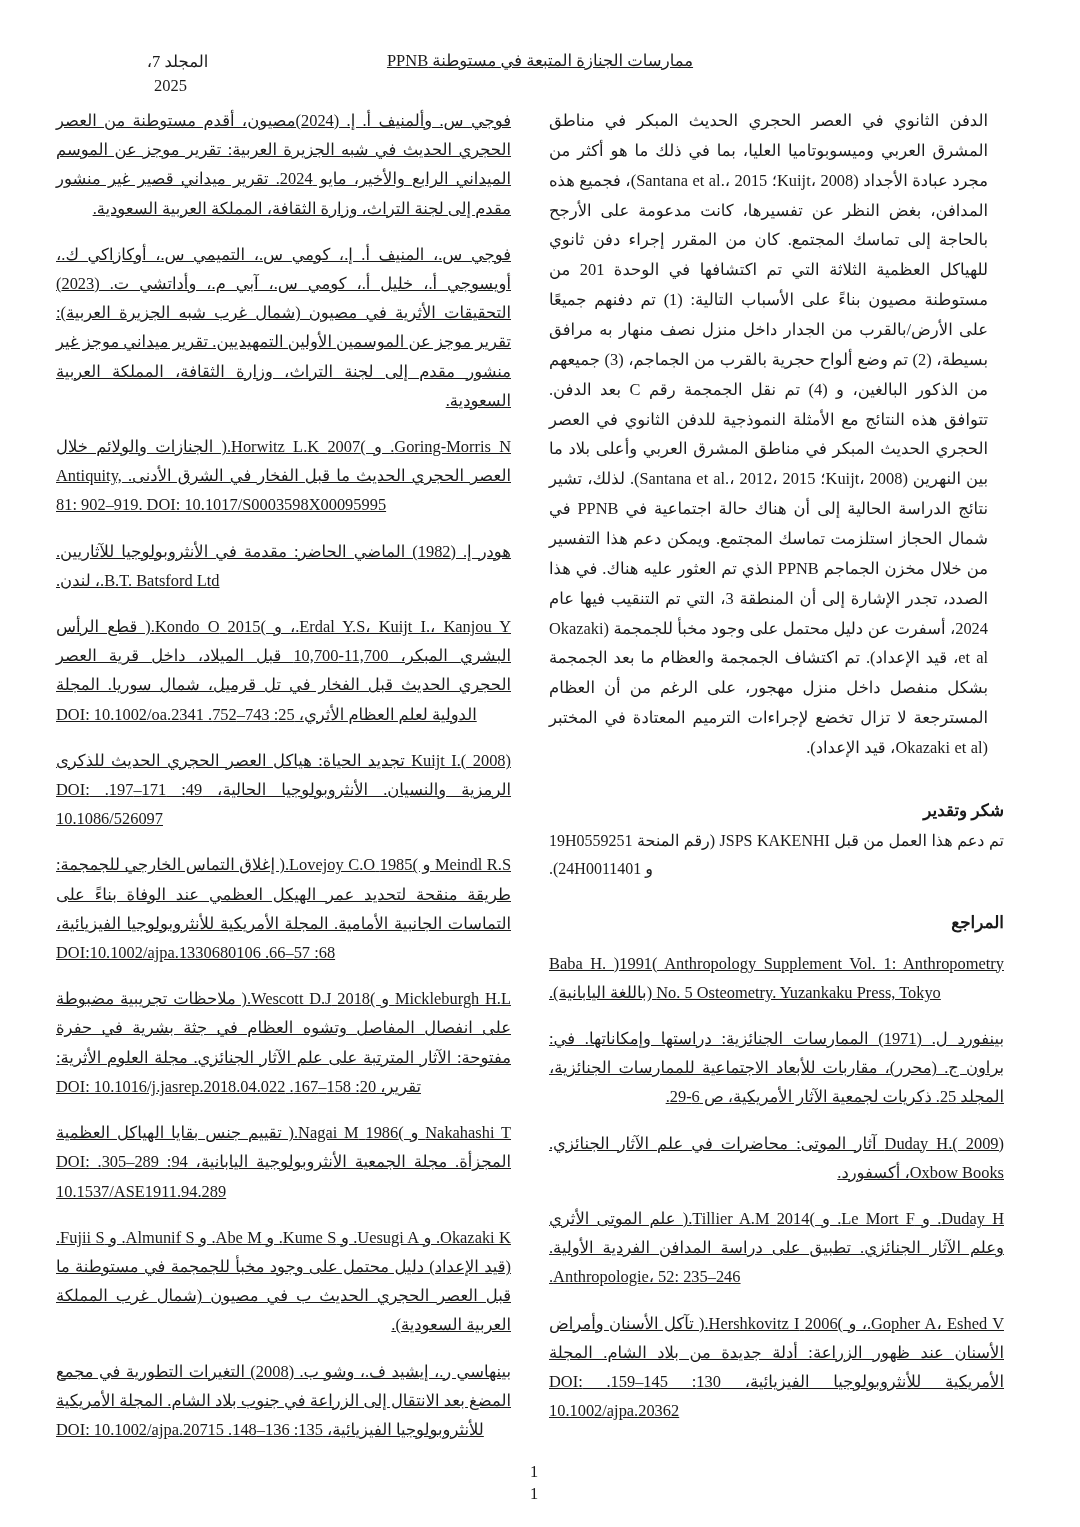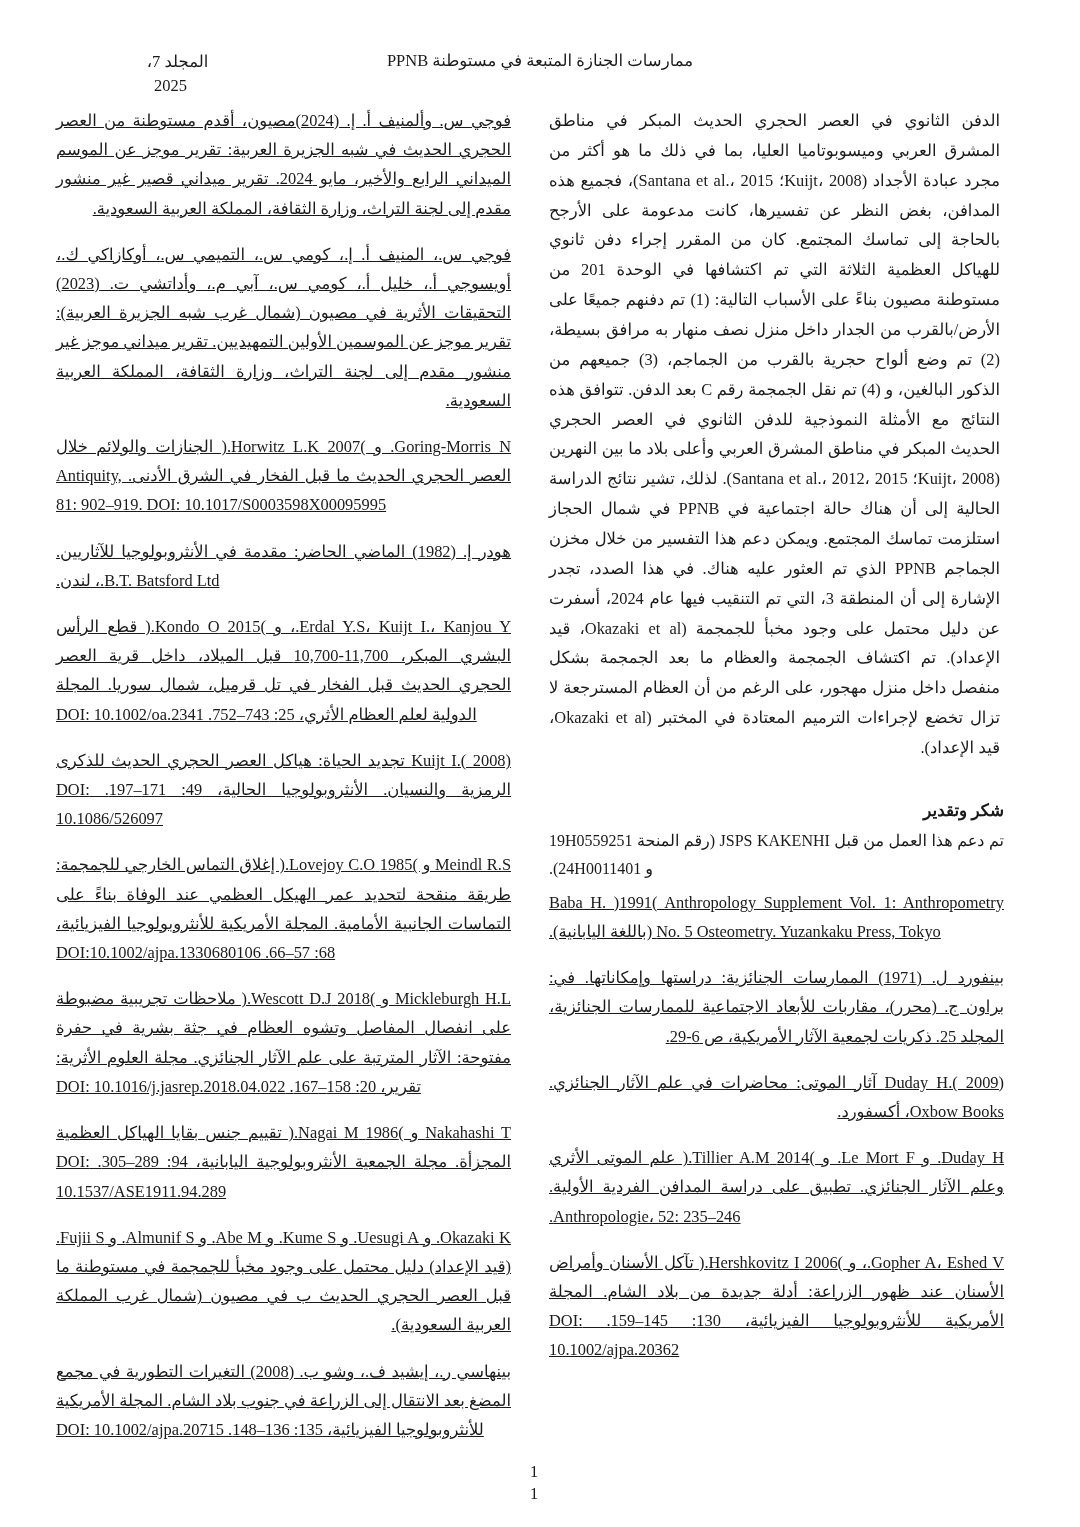--- a/index.html
+++ b/index.html
@@ -28,20 +28,21 @@
   }
   .rh-title {
     position: absolute;
     top: 6px;
     left: 0;
     right: 0;
     text-align: center;
     font-size: 16.5px;
     line-height: 1.35;
     direction: rtl;
+    text-decoration: underline;
   }
   .rh-volume {
     position: absolute;
     top: 6px;
     right: 820px;
     width: 165px;
     text-align: center;
     font-size: 16.5px;
     line-height: 1.45;
     direction: rtl;
@@ -63,21 +64,21 @@
     gap: 38px;
     direction: rtl;
   }
   .col {
     width: 455px;
     flex: 0 0 455px;
     direction: rtl;
   }
 
   p.body {
-    margin: 0 4px 13px 0;
+    margin: 0 16px 13px 0;
     font-size: 16.4px;
     line-height: 1.82;
     text-align: justify;
     text-align-last: right;
     direction: rtl;
     word-spacing: 0.02em;
   }
   p.ref {
     margin: 0 0 17px 0;
     font-size: 16.4px;
@@ -145,20 +146,21 @@
 
     <div class="col">
 
       <p class="body">الدفن الثانوي في العصر الحجري الحديث المبكر في مناطق المشرق العربي وميسوبوتاميا العليا، بما في ذلك ما هو أكثر من مجرد عبادة الأجداد (Kuijt، 2008؛ Santana et al.، 2015)، فجميع هذه المدافن، بغض النظر عن تفسيرها، كانت مدعومة على الأرجح بالحاجة إلى تماسك المجتمع. كان من المقرر إجراء دفن ثانوي للهياكل العظمية الثلاثة التي تم اكتشافها في الوحدة 201 من مستوطنة مصيون بناءً على الأسباب التالية: (1) تم دفنهم جميعًا على الأرض/بالقرب من الجدار داخل منزل نصف منهار به مرافق بسيطة، (2) تم وضع ألواح حجرية بالقرب من الجماجم، (3) جميعهم من الذكور البالغين، و (4) تم نقل الجمجمة رقم C بعد الدفن. تتوافق هذه النتائج مع الأمثلة النموذجية للدفن الثانوي في العصر الحجري الحديث المبكر في مناطق المشرق العربي وأعلى بلاد ما بين النهرين (Kuijt، 2008؛ Santana et al.، 2012، 2015). لذلك، تشير نتائج الدراسة الحالية إلى أن هناك حالة اجتماعية في PPNB في شمال الحجاز استلزمت تماسك المجتمع. ويمكن دعم هذا التفسير من خلال مخزن الجماجم PPNB الذي تم العثور عليه هناك. في هذا الصدد، تجدر الإشارة إلى أن المنطقة 3، التي تم التنقيب فيها عام 2024، أسفرت عن دليل محتمل على وجود مخبأ للجمجمة (Okazaki et al، قيد الإعداد). تم اكتشاف الجمجمة والعظام ما بعد الجمجمة بشكل منفصل داخل منزل مهجور، على الرغم من أن العظام المسترجعة لا تزال تخضع لإجراءات الترميم المعتادة في المختبر (Okazaki et al، قيد الإعداد).</p>
 
       <div class="spacer-md"></div>
 
       <h2 class="section-head">شكر وتقدير</h2>
       <p class="ack">تم دعم هذا العمل من قبل JSPS KAKENHI (رقم المنحة 19H0559251 و 24H0011401).</p>
 
+      <h2 class="section-head refs">المراجع</h2>
 
       <p class="ref">Baba H. )1991( Anthropology Supplement Vol. 1: Anthropometry No. 5 Osteometry. Yuzankaku Press, Tokyo (باللغة اليابانية).</p>
       <p class="ref rtl-last">بينفورد ل. (1971) الممارسات الجنائزية: دراستها وإمكاناتها. في: براون ج. (محرر)، مقاربات للأبعاد الاجتماعية للممارسات الجنائزية، المجلد 25. ذكريات لجمعية الآثار الأمريكية، ص 6-29.</p>
       <p class="ref rtl-last">Duday H.( 2009) آثار الموتى: محاضرات في علم الآثار الجنائزي. Oxbow Books، أكسفورد.</p>
       <p class="ref">Duday H. و Le Mort F. و )2014 Tillier A.M.( علم الموتى الأثري وعلم الآثار الجنائزي. تطبيق على دراسة المدافن الفردية الأولية. Anthropologie، 52: 235–246.</p>
       <p class="ref">Gopher A، Eshed V.، و )2006 Hershkovitz I.( تآكل الأسنان وأمراض الأسنان عند ظهور الزراعة: أدلة جديدة من بلاد الشام. المجلة الأمريكية للأنثروبولوجيا الفيزيائية، 130: 145–159. DOI: 10.1002/ajpa.20362</p>
 
     </div>
 
     <div class="col">

